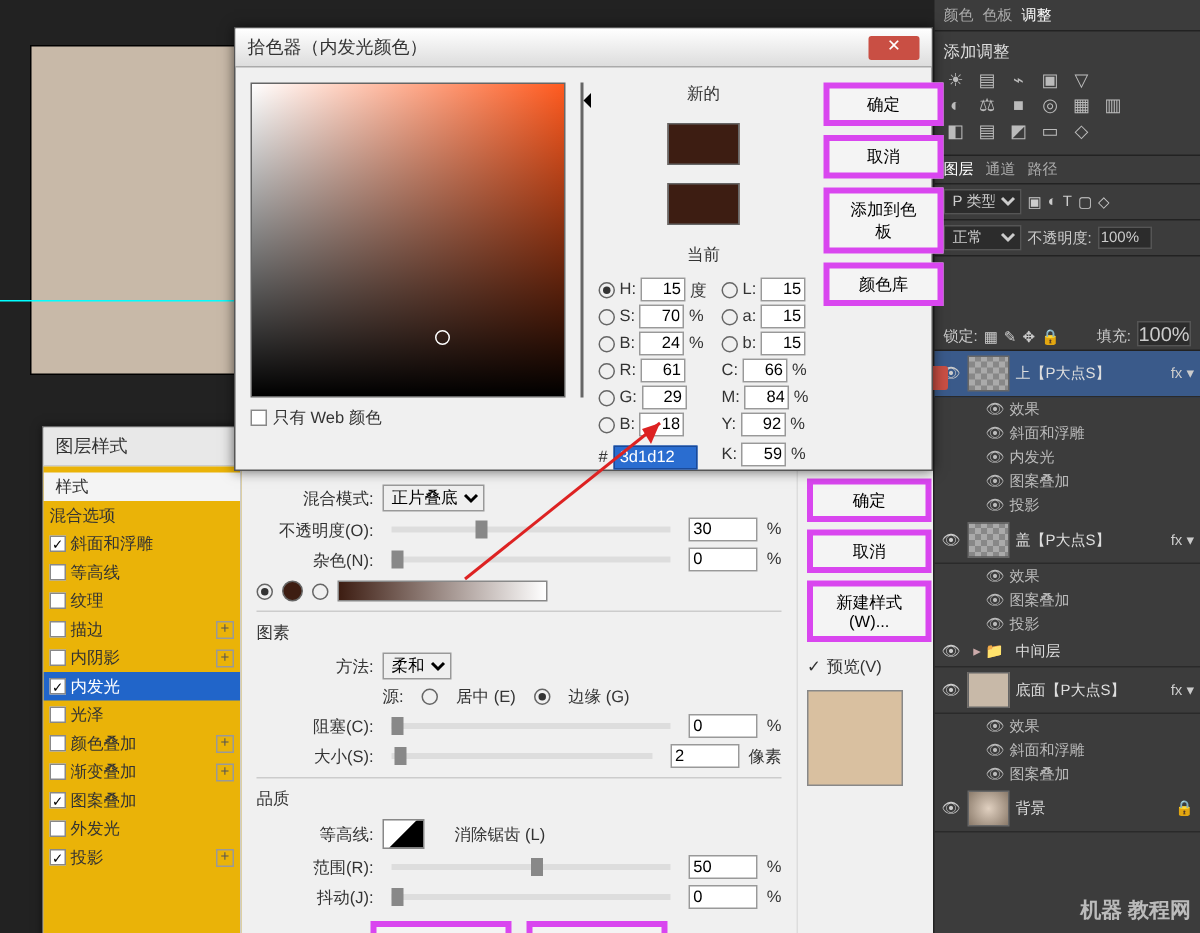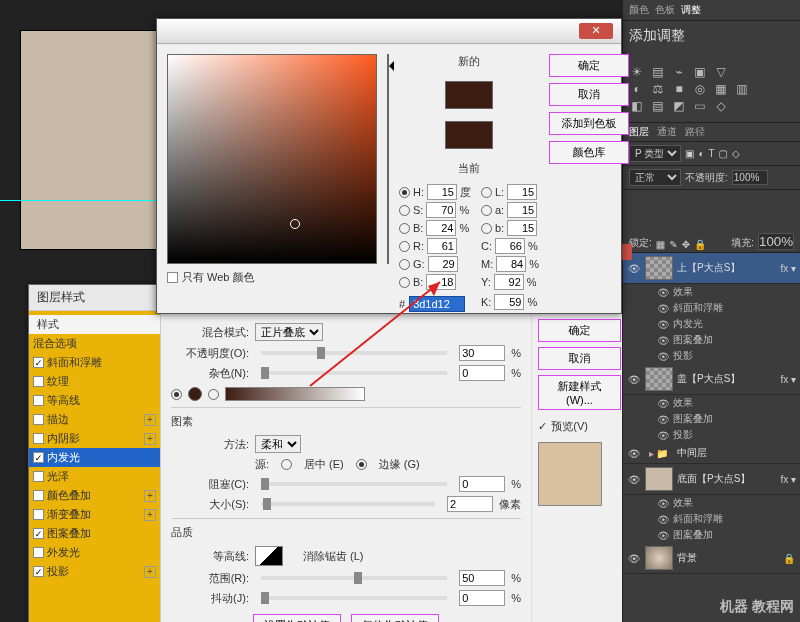--- a/index.html
+++ b/index.html
@@ -26,21 +26,21 @@
 .row .pct { font-size: 11px; }
 select.sel { border: 1px solid #999; font-size: 11px; padding: 1px; }
 .slider { flex: 1; height: 4px; background: #ddd; position: relative; margin: 0 6px; }
 .slider .thumb { position: absolute; top: -4px; width: 8px; height: 12px; background: #888; }
 .swatch-row { display: flex; align-items: center; gap: 6px; margin: 6px 0; }
 .sw { width: 14px; height: 14px; border: 1px solid #666; border-radius: 50%; }
 .grad { width: 140px; height: 14px; background: linear-gradient(90deg,#3d1d12,#fff); border: 1px solid #888; }
 .radio-row { display: flex; gap: 12px; align-items: center; margin: 4px 0 4px 84px; }
 .radio { width: 11px; height: 11px; border: 1px solid #666; border-radius: 50%; display: inline-flex; align-items: center; justify-content: center; }
 .radio.on::after { content: ""; width: 5px; height: 5px; background: #333; border-radius: 50%; }
-.btn { border: 1px solid #d946ef; background: #f4f4f4; padding: 3px 10px; font-size: 11px; }
+.btn { border: 4px solid #d946ef; background: #f4f4f4; padding: 3px 10px; font-size: 11px; }
 .contour { width: 28px; height: 20px; border: 1px solid #888; background: linear-gradient(135deg,#fff 0%,#fff 48%,#000 50%,#000 100%); }
 .ls-right { width: 96px; padding: 8px 6px; border-left: 1px solid #ddd; }
 .ls-right .btn { width: 100%; margin-bottom: 5px; }
 .preview-sw { width: 64px; height: 64px; background: #d9c0a0; border: 1px solid #888; margin-top: 8px; }
 hr { border: none; border-top: 1px solid #ccc; margin: 6px 0; }
 
 
 .cp-dialog { position: absolute; top: 18px; left: 156px; width: 466px; height: 296px; background: #f0f0f0; border: 1px solid #555; box-shadow: 0 0 8px rgba(0,0,0,.6); z-index: 5; }
 .cp-titlebar { background: linear-gradient(#fff,#ddd); border-bottom: 1px solid #aaa; padding: 4px 8px; font-size: 12px; display: flex; align-items: center; }
 .cp-titlebar .cls { margin-left: auto; width: 34px; height: 16px; background: #c94f44; color: #fff; text-align: center; font-size: 11px; line-height: 15px; border-radius: 2px; }
@@ -64,21 +64,21 @@
 .cp-right .btn { width: 80px; }
 .webonly { margin-top: 6px; display: flex; align-items: center; gap: 4px; font-size: 11px; }
 .webonly .cb { width: 11px; height: 11px; border: 1px solid #888; background: #fff; }
 .arrow { position: absolute; z-index: 6; pointer-events: none; }
 
 
 .panels { position: absolute; top: 0; right: 0; width: 178px; height: 622px; background: #3c3c3c; color: #ccc; border-left: 1px solid #222; font-size: 10px; }
 .tabrow { display: flex; gap: 6px; padding: 3px 6px; border-bottom: 1px solid #222; font-size: 10px; }
 .tabrow span { color: #aaa; } .tabrow span.act { color: #fff; }
 .adjust { padding: 6px; }
-.adjust .ttl { font-size: 14px; color: #ddd; margin-bottom: 20px; font-family: Liberation Mono, monospace; }
+.adjust .ttl { font-size: 11px; color: #ddd; margin-bottom: 4px; font-family: Liberation Mono, monospace; }
 .icon-row { display: flex; gap: 5px; margin: 3px 0; flex-wrap: wrap; }
 .icon-row span { display: inline-flex; width: 16px; height: 14px; align-items: center; justify-content: center; color: #bbb; font-size: 12px; }
 .layers-hdr { display: flex; gap: 8px; padding: 2px 6px; border-top: 1px solid #222; border-bottom: 1px solid #222; }
 .layers-hdr span { color: #aaa; font-size: 10px; } .layers-hdr span.act { color: #fff; }
 .opts { display: flex; gap: 4px; padding: 3px 6px; align-items: center; border-bottom: 1px solid #222; }
 .opts select, .opts input { background: #2c2c2c; border: 1px solid #555; color: #ccc; font-size: 10px; padding: 1px; }
 .lock-row { display: flex; gap: 4px; padding: 2px 6px; font-size: 10px; border-bottom: 1px solid #222; align-items: flex-end; margin-top: 41px; }
 .layer { display: flex; align-items: center; padding: 3px 4px; border-bottom: 1px solid #2a2a2a; gap: 4px; }
 .layer.sel { background: #3a5a8a; }
 .layer .eye { width: 14px; color: #ccc; text-align: center; }
@@ -113,25 +113,25 @@
       <div class="hdr">样式</div>
       <div class="item">
           <span>混合选项</span>
         </div>
       <div class="item">
           <span class="cb">✓</span>
           <span>斜面和浮雕</span>
         </div>
       <div class="item">
           <span class="cb"></span>
+          <span>等高线</span>
+        </div>
+      <div class="item">
+          <span class="cb"></span>
           <span>纹理</span>
-        </div>
-      <div class="item">
-          <span class="cb"></span>
-          <span>等高线</span>
         </div>
       <div class="item">
           <span class="cb"></span>
           <span>描边</span>
           <span class="plus">+</span>
         </div>
       <div class="item">
           <span class="cb"></span>
           <span>内阴影</span>
           <span class="plus">+</span>
@@ -263,20 +263,21 @@
         <span class="cb">✓</span>
         <span>预览(V)</span>
       </div>
       <div class="preview-sw"></div>
     </div>
   </div>
 </div>
 
 <div class="cp-dialog">
   <div class="cp-titlebar">
+    <span>拾色器（内发光颜色）</span>
     <span class="cls">✕</span>
   </div>
   <div class="cp-body">
     <div>
       <div class="sv">
           <div class="cursor"></div>
         </div>
       <div class="webonly">
           <span class="cb"></span>
           <span>只有 Web 颜色</span>

